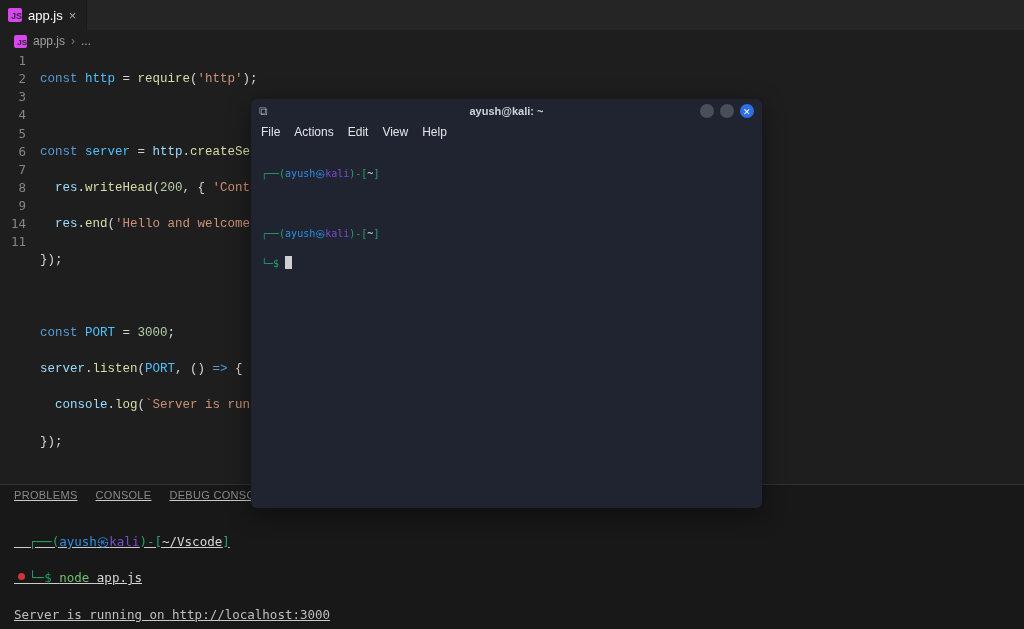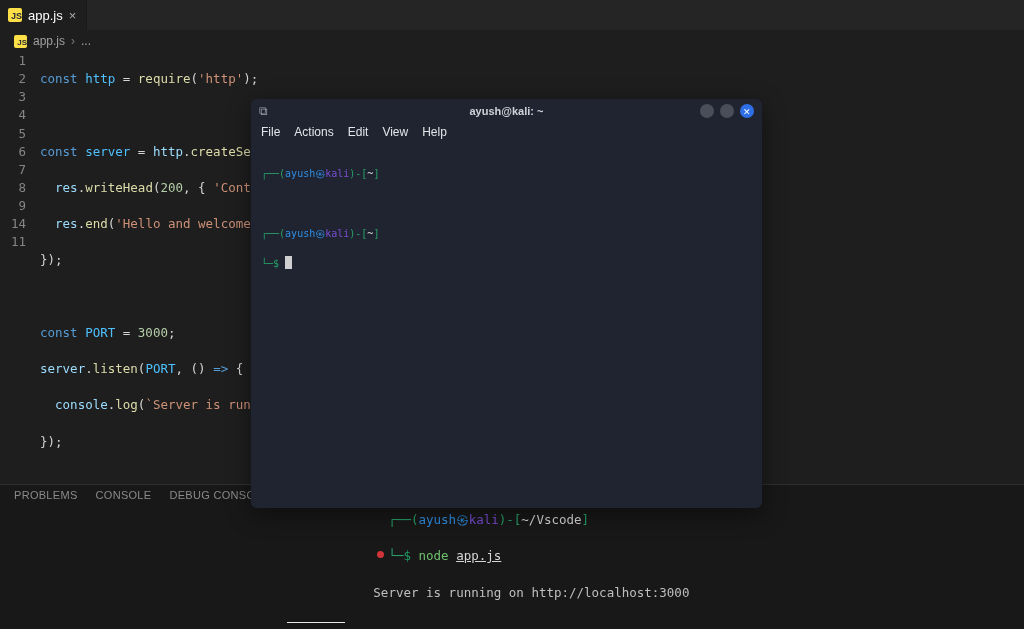--- a/index.html
+++ b/index.html
@@ -26,21 +26,21 @@
     align-items: center;
     padding: 0 10px 0 8px;
     background: #1e1e1e;
     color: #ffffff;
     gap: 6px;
     border-right: 1px solid #191919;
   }
   .js-icon {
     width: 14px;
     height: 14px;
-    background: #fde047;
+    background: #d946ef;
     color: #282c34;
     font-weight: bold;
     font-size: 9px;
     display: flex;
     align-items: flex-end;
     justify-content: flex-end;
     padding: 1px 0;
     border-radius: 2px;
   }
   .tab-close { color: #aaa; font-size: 13px; }
@@ -68,41 +68,42 @@
   }
   .gutter {
     width: 40px;
     text-align: right;
     color: #858585;
     padding-right: 14px;
     user-select: none;
   }
   .gutter div { height: 1.45em; }
   .codelines { flex: 1; white-space: pre; color: #d4d4d4; }
-  .codelines div { height: 1.45em; }
+  .codelines div { height: 1.45em; font-family: Liberation Mono, monospace; }
 
   
   .kw { color: #569cd6; }           
   .var { color: #4fc1ff; }          
   .fn { color: #dcdcaa; }           
   .str { color: #ce9178; }          
   .num { color: #b5cea8; }          
   .prm { color: #9cdcfe; }           
   .eqgt { color: #569cd6; }
 
   
   .panel {
     position: absolute;
     left: 0; right: 0; bottom: 0;
     height: 145px;
     background: #181818;
     border-top: 1px solid #303030;
     display: flex;
-    flex-direction: row;
+    flex-direction: column;
     padding-top: 4px;
+    text-decoration: underline;
   }
   .panel-tabs {
     display: flex;
     gap: 18px;
     padding: 0 14px 6px 14px;
     font-size: 11px;
     color: #8a8a8a;
     letter-spacing: 0.3px;
   }
   .panel-tabs div { cursor: pointer; }

